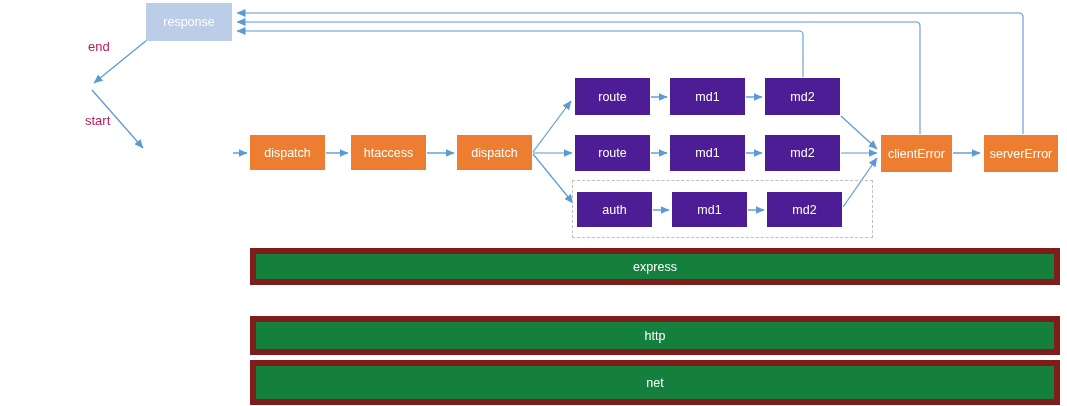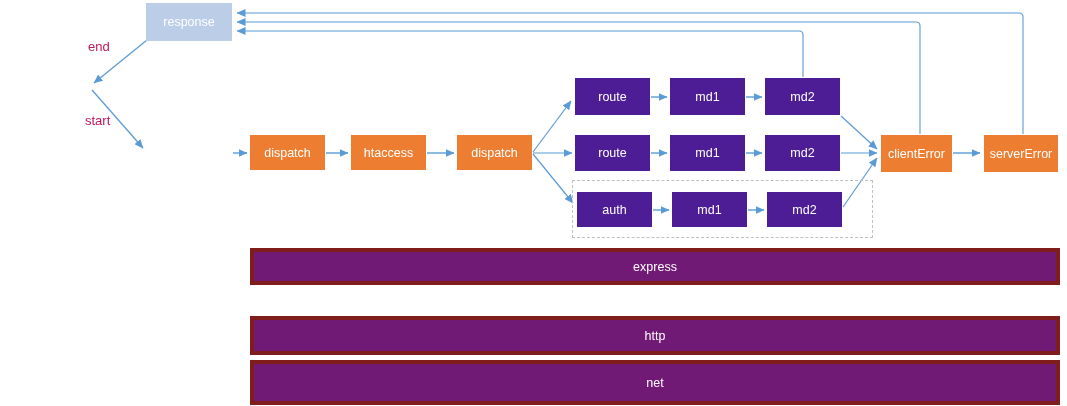--- a/index.html
+++ b/index.html
@@ -19,22 +19,22 @@
     display:flex; align-items:center; justify-content:center;
     color:#ffffff; font-size:12.5px;
     box-sizing:border-box;
     white-space:nowrap;
   }
   .light  { background:#bccde8; }
   .blue   { background:#4c1d95; }
   .orange { background:#ed7d31; }
   .bar {
     position:absolute;
-    background:#701a75;
-    border:4px solid #7f1d1d;
+    background:#15803d;
+    border:6px solid #7f1d1d;
     color:#ffffff; font-size:12.5px;
     display:flex; align-items:center; justify-content:center;
     box-sizing:border-box;
   }
   .dashed-group {
     position:absolute;
     border:1.5px dashed #bfbfbf;
     box-sizing:border-box;
     background:transparent;
   }

